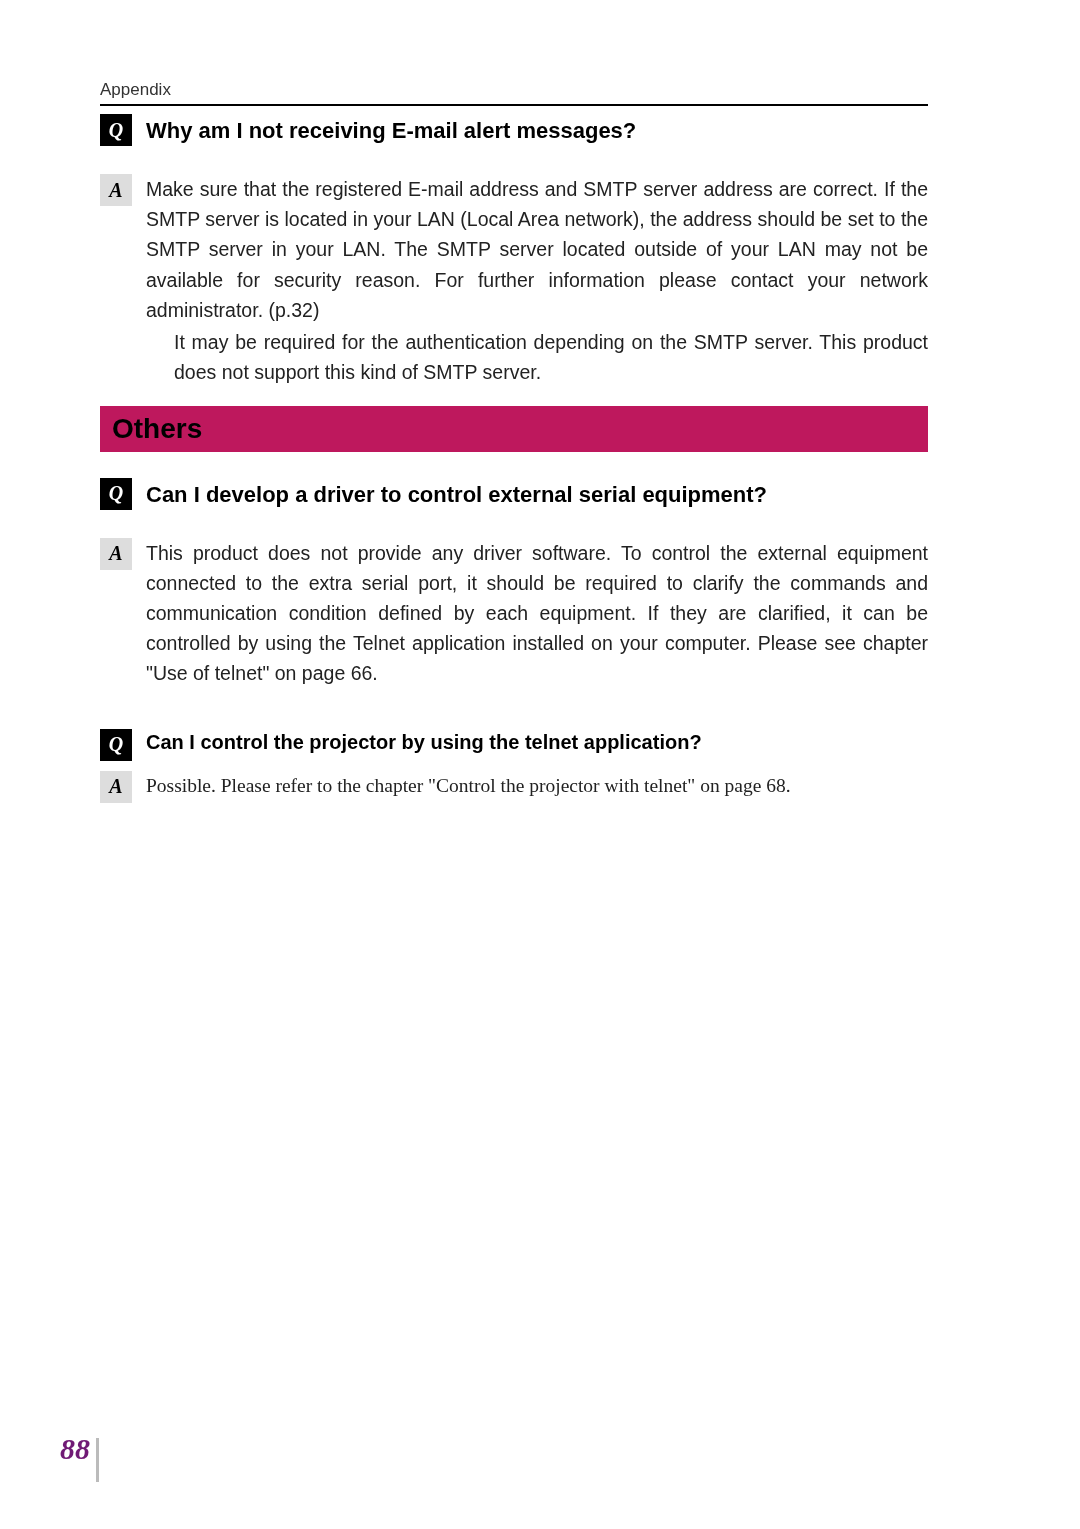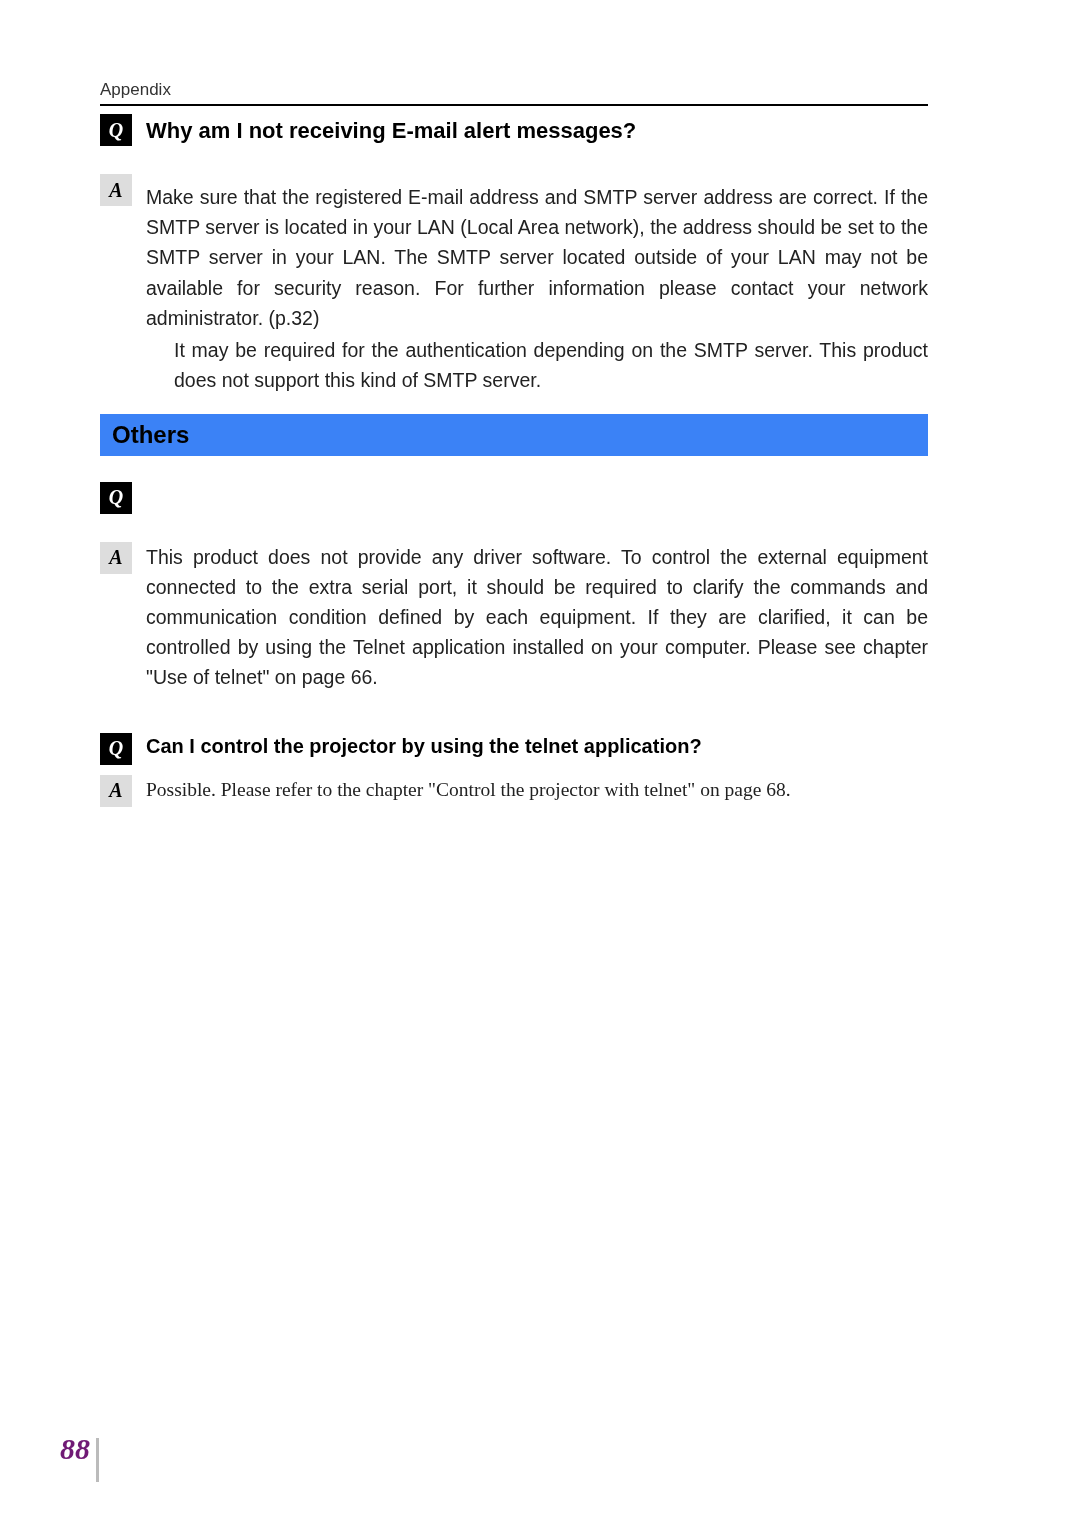--- a/index.html
+++ b/index.html
@@ -73,23 +73,23 @@
   }
   .a-sub {
     margin-left: 28px;
     margin-top: 2px;
     font-size: 19.5px;
     line-height: 1.55;
     color: #222;
     text-align: justify;
   }
   .section-header {
-    background: #3b82f6;
+    background: #be185d;
     font-weight: bold;
-    font-size: 24px;
+    font-size: 28px;
     padding: 7px 12px;
     margin: 18px 0 26px 0;
   }
   .page-num {
     position: absolute;
     bottom: 55px;
     left: 60px;
     font-size: 30px;
     font-weight: bold;
     font-style: italic;
@@ -115,30 +115,31 @@
   <div class="header-label">Appendix</div>
   <hr class="hr">
 
   <div class="qa-block">
     <div class="badge badge-q">Q</div>
     <div class="q-text">Why am I not receiving E-mail alert messages?</div>
   </div>
 
   <div class="qa-block" style="margin-bottom:6px;">
     <div class="badge badge-a">A</div>
-    <div style="flex:1;margin-top:8px;">
+    <div style="flex:1;">
       <div class="a-text">Make sure that the registered E-mail address and SMTP server address are correct. If the SMTP server is located in your LAN (Local Area network), the address should be set to the SMTP server in your LAN. The SMTP server located outside of your LAN may not be available for security reason. For further information please contact your network administrator. (p.32)</div>
       <div class="a-sub">It may be required for the authentication depending on the SMTP server. This product does not support this kind of SMTP server.</div>
     </div>
   </div>
 
   <div class="section-header">Others</div>
 
   <div class="qa-block">
     <div class="badge badge-q">Q</div>
+    <div class="q-text">Can I develop a driver to control external serial equipment?</div>
   </div>
 
   <div class="qa-block" style="margin-bottom:40px;">
     <div class="badge badge-a">A</div>
     <div class="a-text" style="flex:1;">This product does not provide any driver software. To control the external equipment connected to the extra serial port, it should be required to clarify the commands and communication condition defined by each equipment. If they are clarified, it can be controlled by using the Telnet application installed on your computer. Please see chapter "Use of telnet" on page 66.</div>
   </div>
 
   <div class="qa-block" style="margin-bottom:10px;">
     <div class="badge badge-q">Q</div>
     <div class="q-text-small">Can I control the projector by using the telnet application?</div>

